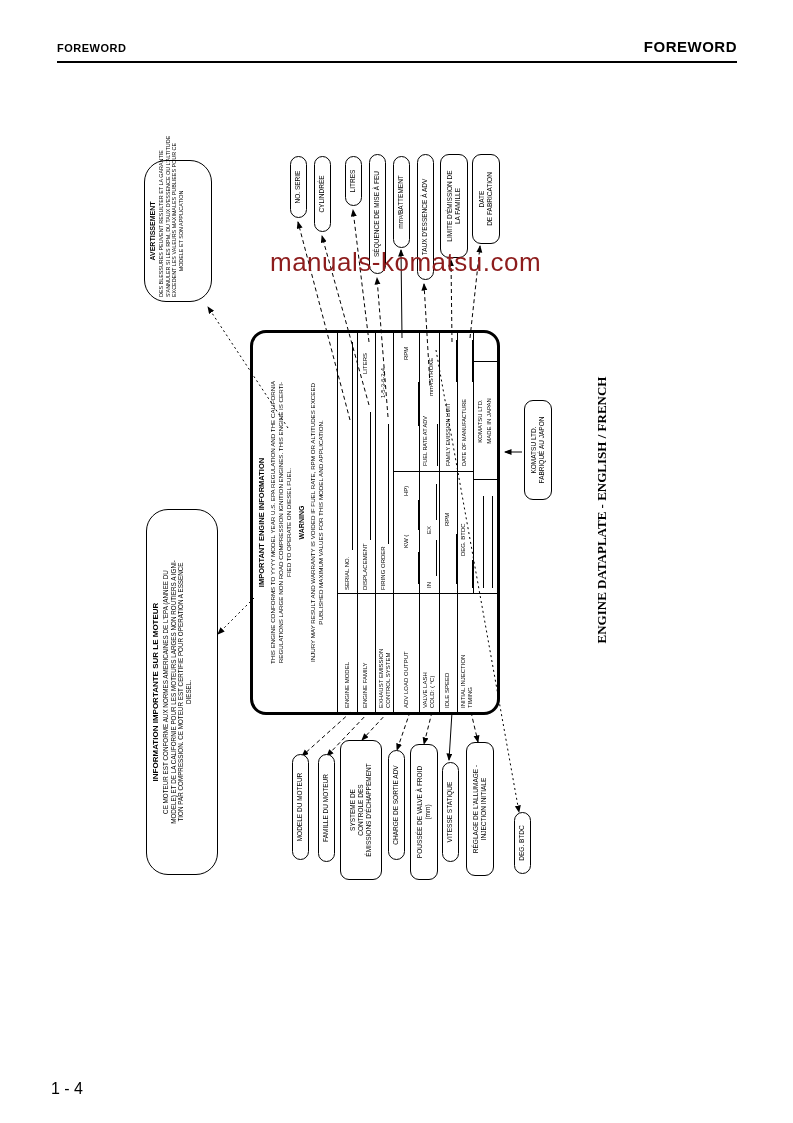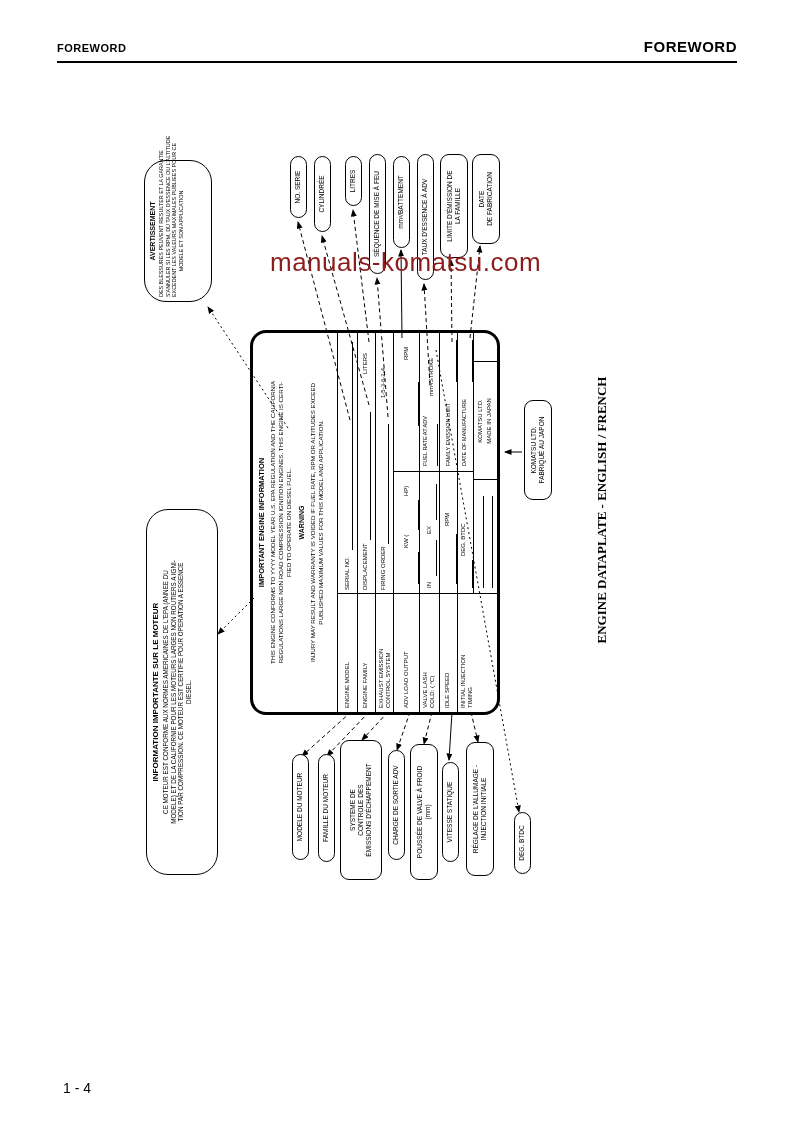--- a/index.html
+++ b/index.html
@@ -2,21 +2,21 @@
 <html><head>
 <meta charset="utf-8">
 <style>
   html,body{margin:0;padding:0;}
   body{width:793px;height:1123px;background:#fff;position:relative;overflow:hidden;
        font-family:"Liberation Sans",sans-serif;color:#000;}
   
   .hdr-left{position:absolute;left:57px;top:42px;font-size:11px;font-weight:bold;letter-spacing:.5px;}
   .hdr-right{position:absolute;right:56px;top:38px;font-size:15px;font-weight:bold;letter-spacing:.5px;}
   .hdr-rule{position:absolute;left:57px;top:61px;width:680px;height:2px;background:#000;}
-  .footer{position:absolute;left:63px;top:1080px;font-size:14px;}
+  .footer{position:absolute;left:51px;top:1080px;font-size:16px;}
   .watermark{position:absolute;left:270px;top:247px;font-size:26px;letter-spacing:.5px;z-index:30;}
   
   #diagram{position:absolute;left:140px;top:150px;width:490px;height:740px;}
   #rot{position:absolute;left:0;top:0;width:740px;height:490px;
        transform-origin:0 0;transform:translate(0,740px) rotate(-90deg);}
   #leads{position:absolute;left:0;top:0;z-index:5;pointer-events:none;}
   
   .bub{position:absolute;border:1px solid #000;border-radius:9px;background:#fff;
        display:flex;flex-direction:column;justify-content:center;align-items:center;
        font-size:6.5px;line-height:1.25;text-align:center;white-space:nowrap;z-index:6;}

